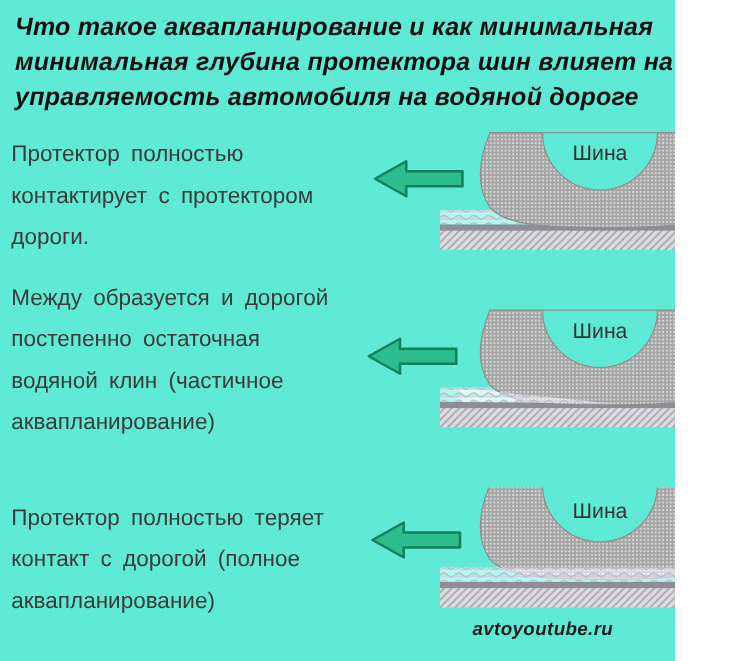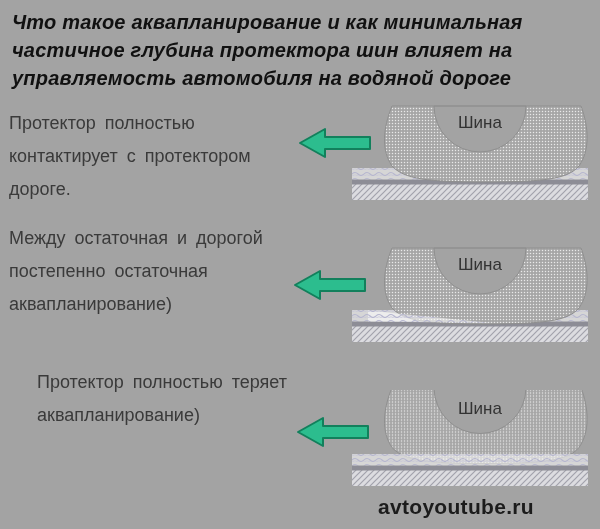--- a/index.html
+++ b/index.html
@@ -1,42 +1,42 @@
 <!DOCTYPE html>
 <html><head>
 <meta charset="utf-8">
 <style>
   html,body{margin:0;padding:0;background:#ffffff;}
   .canvas{
-    position:relative;width:600px;height:529px;background:#a3a3a3;
+    position:relative;width:540px;height:529px;background:#5eead4;
     font-family:"Liberation Sans",sans-serif;overflow:hidden;
   }
   .title{
     position:absolute;left:12px;top:8px;width:575px;
     font-size:20px;line-height:28px;font-weight:bold;font-style:italic;
     color:#111;letter-spacing:0.2px;
   }
   .row-text{
     position:absolute;left:9px;width:300px;
     font-size:18px;line-height:33px;color:#3a3a3a;word-spacing:4px;
   }
   .rt1{top:107px;}
   .rt2{top:222px;}
-  .rt3{top:366px;margin-left:28px;}
+  .rt3{top:398px;}
   .diagram{position:absolute;width:238px;height:100px;}
   .d1{left:352px;top:104px;}
   .d2{left:352px;top:246px;}
   .d3{left:352px;top:390px;}
   .arrow{position:absolute;width:74px;height:32px;}
   .a1{left:298px;top:127px;}
   .a2{left:293px;top:269px;}
   .a3{left:296px;top:416px;}
   .watermark{
     position:absolute;left:378px;top:495px;
-    font-size:21px;font-weight:bold;color:#1c1c1c;
+    font-size:15px;font-weight:bold;font-style:italic;color:#1c1c1c;
     letter-spacing:0.3px;
   }
   .tire-label{font-family:"Liberation Sans",sans-serif;font-size:17px;fill:#333;}
 </style>
 </head>
 <body>
 
 <div class="canvas">
 
   <svg width="0" height="0" style="position:absolute" aria-hidden="true">
@@ -52,63 +52,65 @@
       <pattern id="p-waves" width="12" height="6" patternUnits="userSpaceOnUse">
         <rect width="12" height="6" fill="rgba(255,255,255,0.55)"></rect>
         <path d="M0,4 Q3,1 6,4 T12,4" fill="none" stroke="#b6b6cf" stroke-width="1.1"></path>
         <path d="M0,6 Q3,3.5 6,6 T12,6" fill="none" stroke="#c6c6d8" stroke-width="0.8"></path>
       </pattern>
     </defs>
   </svg>
 
   <div class="title">
     <div>Что такое аквапланирование и как минимальная</div>
-    <div>частичное глубина протектора шин влияет на</div>
+    <div>минимальная глубина протектора шин влияет на</div>
     <div>управляемость автомобиля на водяной дороге</div>
   </div>
 
   <div class="row-text rt1">
     <div>Протектор полностью</div>
     <div>контактирует с протектором</div>
-    <div>дороге.</div>
+    <div>дороги.</div>
   </div>
 
   <svg class="arrow a1" viewBox="0 0 74 32">
     <polygon points="2,16 27,2 27,10 72,10 72,22 27,22 27,30" fill="#2cbd8e" stroke="#12805c" stroke-width="2" stroke-linejoin="round"></polygon>
   </svg>
 
   <svg class="diagram d1" viewBox="0 0 238 100">
     <rect x="0" y="80" width="236" height="16" fill="url(#p-hatch)"></rect>
     <rect x="0" y="75.5" width="236" height="5" fill="#8d8d96"></rect>
     <rect x="0" y="64" width="236" height="11.5" fill="url(#p-waves)"></rect>
     <path d="M 40,2 C 31,24 29,46 40,62 C 52,75 76,78 132,78 C 192,78 216,75 227,62 C 238,46 237,24 229,2 Z M 82,2 A 46,46 0 0 0 174,2 Z" fill="url(#p-dots)" fill-rule="evenodd" stroke="#8f8f8f" stroke-width="1"></path>
     <text x="128" y="24" text-anchor="middle" class="tire-label">Шина</text>
   </svg>
 
   <div class="row-text rt2">
-    <div>Между остаточная и дорогой</div>
+    <div>Между образуется и дорогой</div>
     <div>постепенно остаточная</div>
+    <div>водяной клин (частичное</div>
     <div>аквапланирование)</div>
   </div>
 
   <svg class="arrow a2" viewBox="0 0 74 32">
     <polygon points="2,16 27,2 27,10 72,10 72,22 27,22 27,30" fill="#2cbd8e" stroke="#12805c" stroke-width="2" stroke-linejoin="round"></polygon>
   </svg>
 
   <svg class="diagram d2" viewBox="0 0 238 100">
     <rect x="0" y="80" width="236" height="16" fill="url(#p-hatch)"></rect>
     <rect x="0" y="75.5" width="236" height="5" fill="#8d8d96"></rect>
     <rect x="0" y="64" width="236" height="11.5" fill="url(#p-waves)"></rect>
     <path d="M 40,2 C 31,24 29,46 40,62 C 52,75 76,78 132,78 C 192,78 216,75 227,62 C 238,46 237,24 229,2 Z M 82,2 A 46,46 0 0 0 174,2 Z" fill="url(#p-dots)" fill-rule="evenodd" stroke="#8f8f8f" stroke-width="1"></path>
     <path d="M 16,64.5 L 140,77 L 16,75.5 Z" fill="url(#p-waves)"></path>
     <text x="128" y="24" text-anchor="middle" class="tire-label">Шина</text>
   </svg>
 
   <div class="row-text rt3">
     <div>Протектор полностью теряет</div>
+    <div>контакт с дорогой (полное</div>
     <div>аквапланирование)</div>
   </div>
 
   <svg class="arrow a3" viewBox="0 0 74 32">
     <polygon points="2,16 27,2 27,10 72,10 72,22 27,22 27,30" fill="#2cbd8e" stroke="#12805c" stroke-width="2" stroke-linejoin="round"></polygon>
   </svg>
 
   <svg class="diagram d3" viewBox="0 0 238 100">
     <rect x="0" y="80" width="236" height="16" fill="url(#p-hatch)"></rect>
     <rect x="0" y="75.5" width="236" height="5" fill="#8d8d96"></rect>

